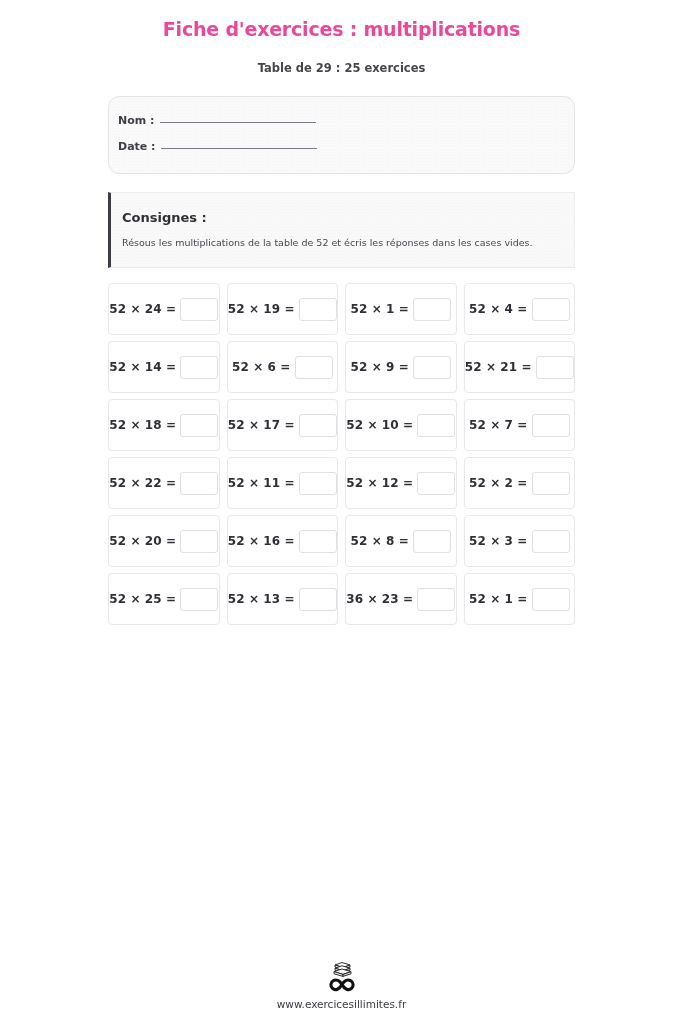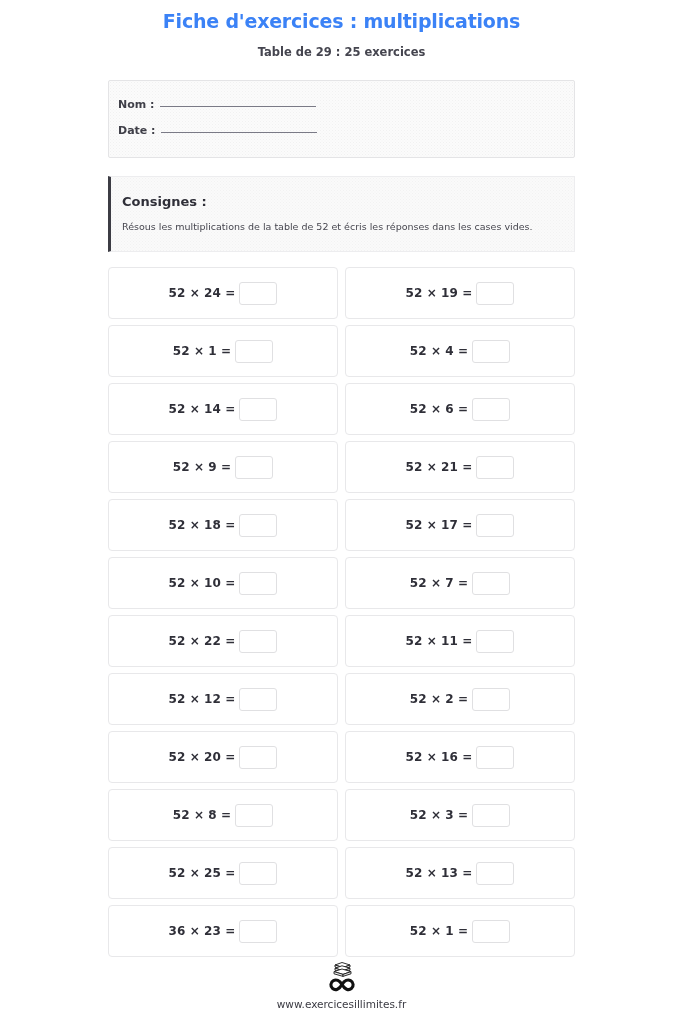--- a/index.html
+++ b/index.html
@@ -23,40 +23,40 @@
   }
 
   
   .header {
     padding-top: 9px;
     text-align: center;
   }
   .title {
     font-size: 19px;
     font-weight: bold;
-    color: #3b82f6;
+    color: #ec4899;
     letter-spacing: -0.2px;
-    margin: 0;
+    margin: 8px;
     line-height: 24px;
   }
   .subtitle {
     font-size: 11.5px;
     font-weight: bold;
     color: #45454f;
     margin: 0;
     padding-top: 12px;
     line-height: 14px;
   }
 
   
   .ident-box {
     margin: 21px 108px 0 108px;
     height: 78px;
     border: 1px solid #e4e4e6;
-    border-radius: 2px;
+    border-radius: 11px;
     background-color: #fbfbfb;
     background-image:
       radial-gradient(#f1f1f1 0.6px, transparent 0.7px),
       radial-gradient(#f1f1f1 0.6px, transparent 0.7px);
     background-size: 3px 3px, 3px 3px;
     background-position: 0 0, 1.5px 1.5px;
     padding: 17px 0 0 9px;
   }
   .ident-line {
     display: flex;
@@ -105,21 +105,21 @@
     color: #46464f;
     margin: 0;
     padding-top: 10px;
     line-height: 13px;
   }
 
   
   .grid {
     margin: 15px 108px 0 108px;
     display: grid;
-    grid-template-columns: 1fr 1fr;
+    grid-template-columns: 1fr 1fr 1fr 1fr;
     column-gap: 7px;
     row-gap: 6px;
   }
   .card {
     height: 52px;
     border: 1px solid #e8e8ea;
     border-radius: 4px;
     background: #ffffff;
     display: flex;
     align-items: center;

